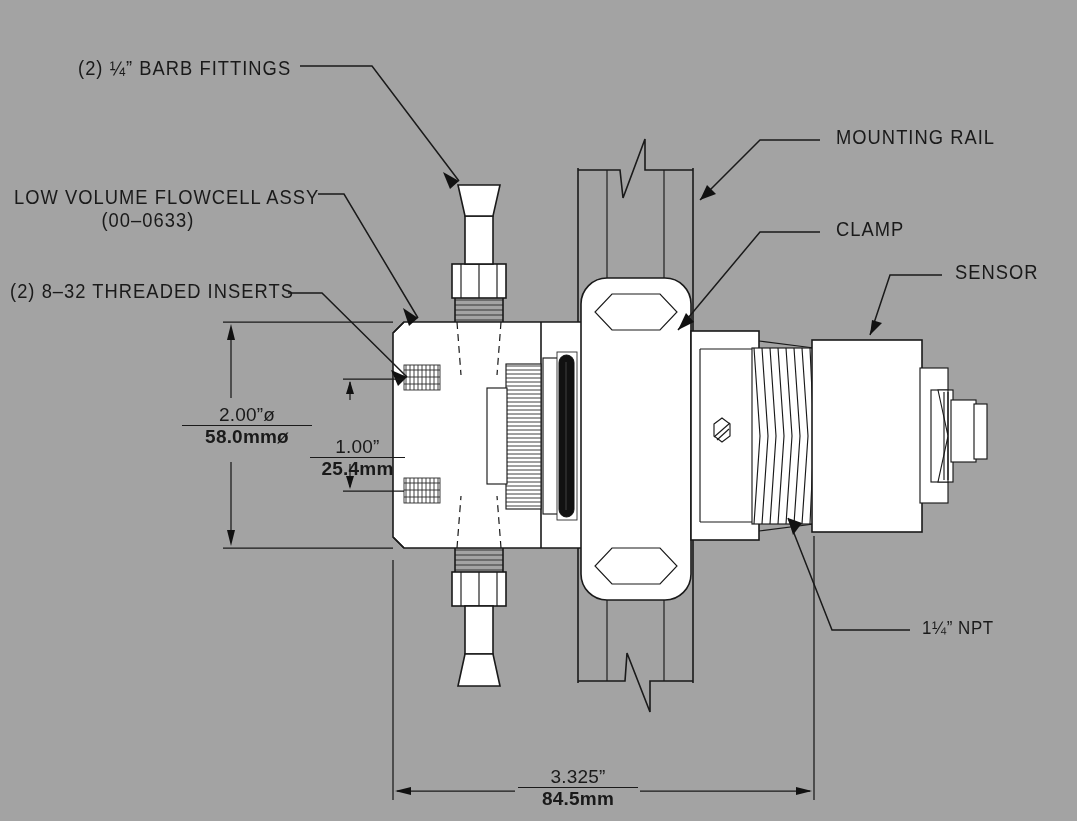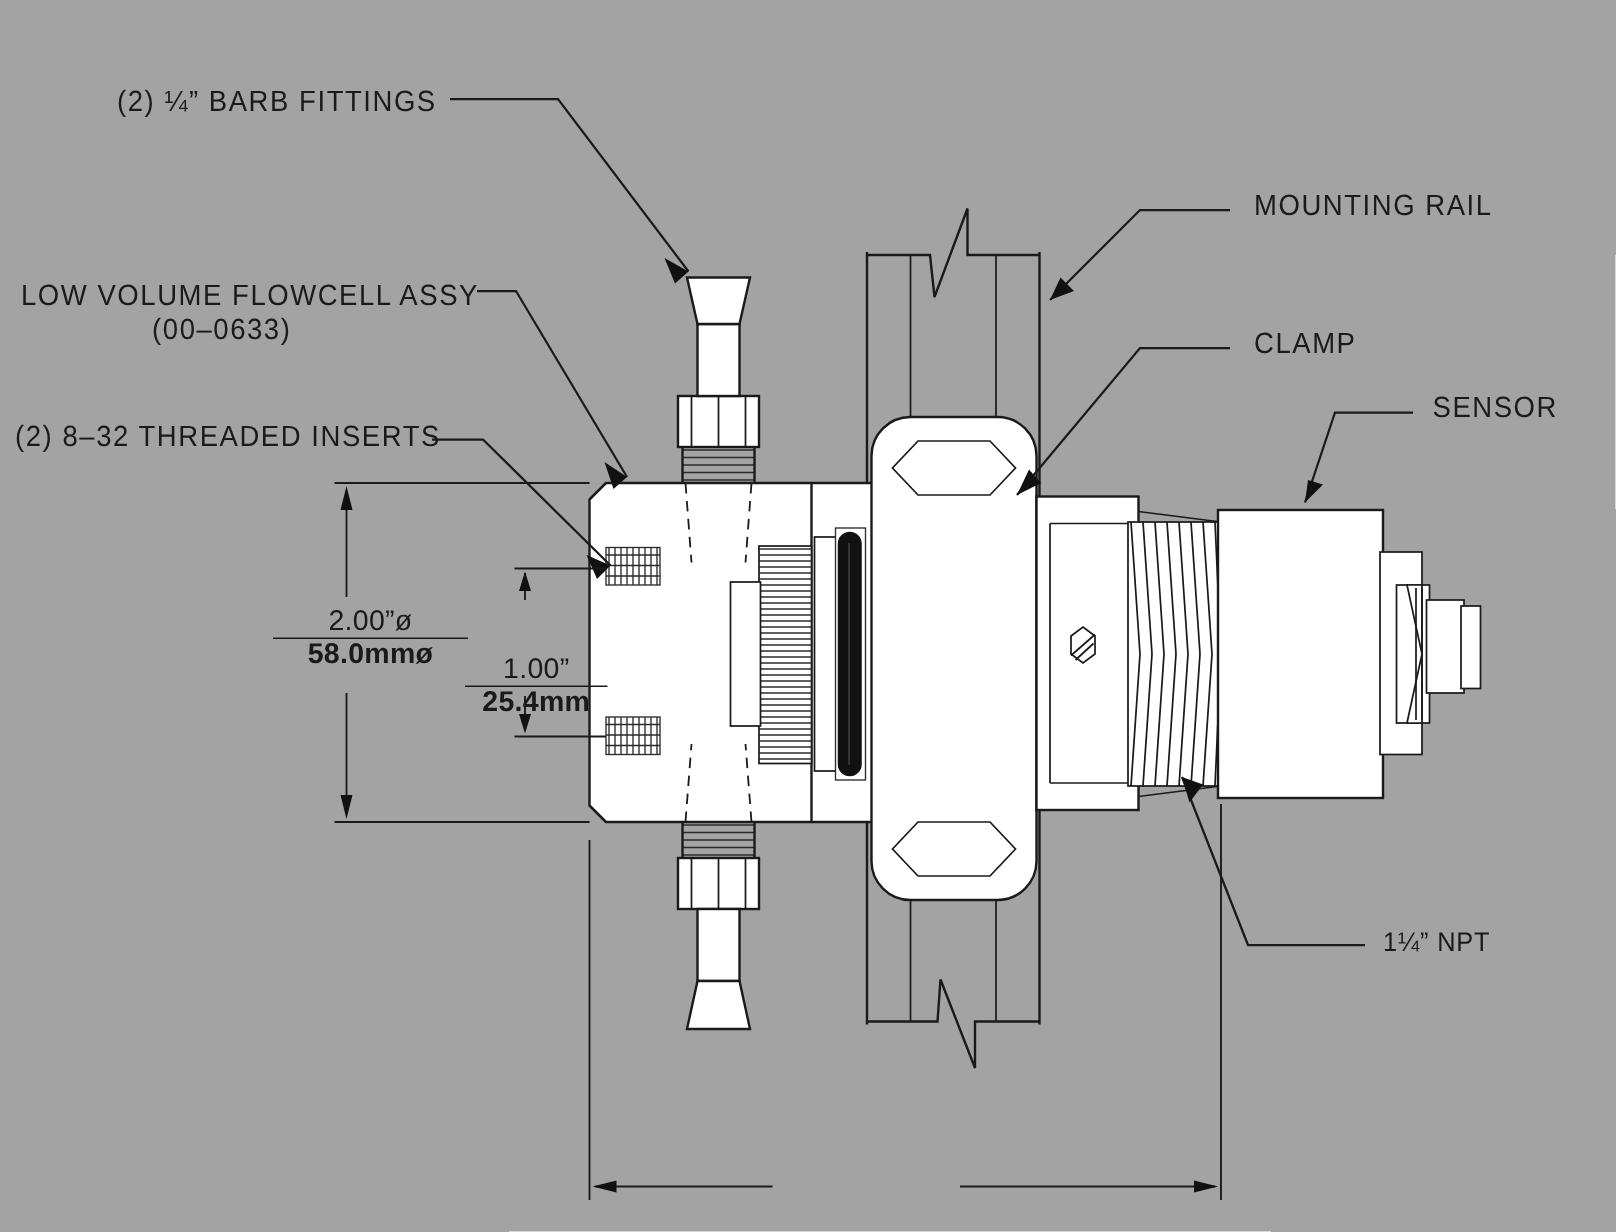--- a/index.html
+++ b/index.html
@@ -413,14 +413,18 @@
   <div class="dimtxt" style="left:182px; top:404px; width:130px;">
     <span class="top">2.00”ø</span>
     <span class="bot">58.0mmø</span>
   </div>
 
   <div class="dimtxt" style="left:310px; top:408px; width:95px;margin-top:28px;">
     <span class="top">1.00”</span>
     <span class="bot">25.4mm</span>
   </div>
 
+  <div class="dimtxt" style="left:518px; top:766px; width:120px;">
+    <span class="top">3.325”</span>
+    <span class="bot">84.5mm</span>
+  </div>
 
 </div>
 
 </body></html>

